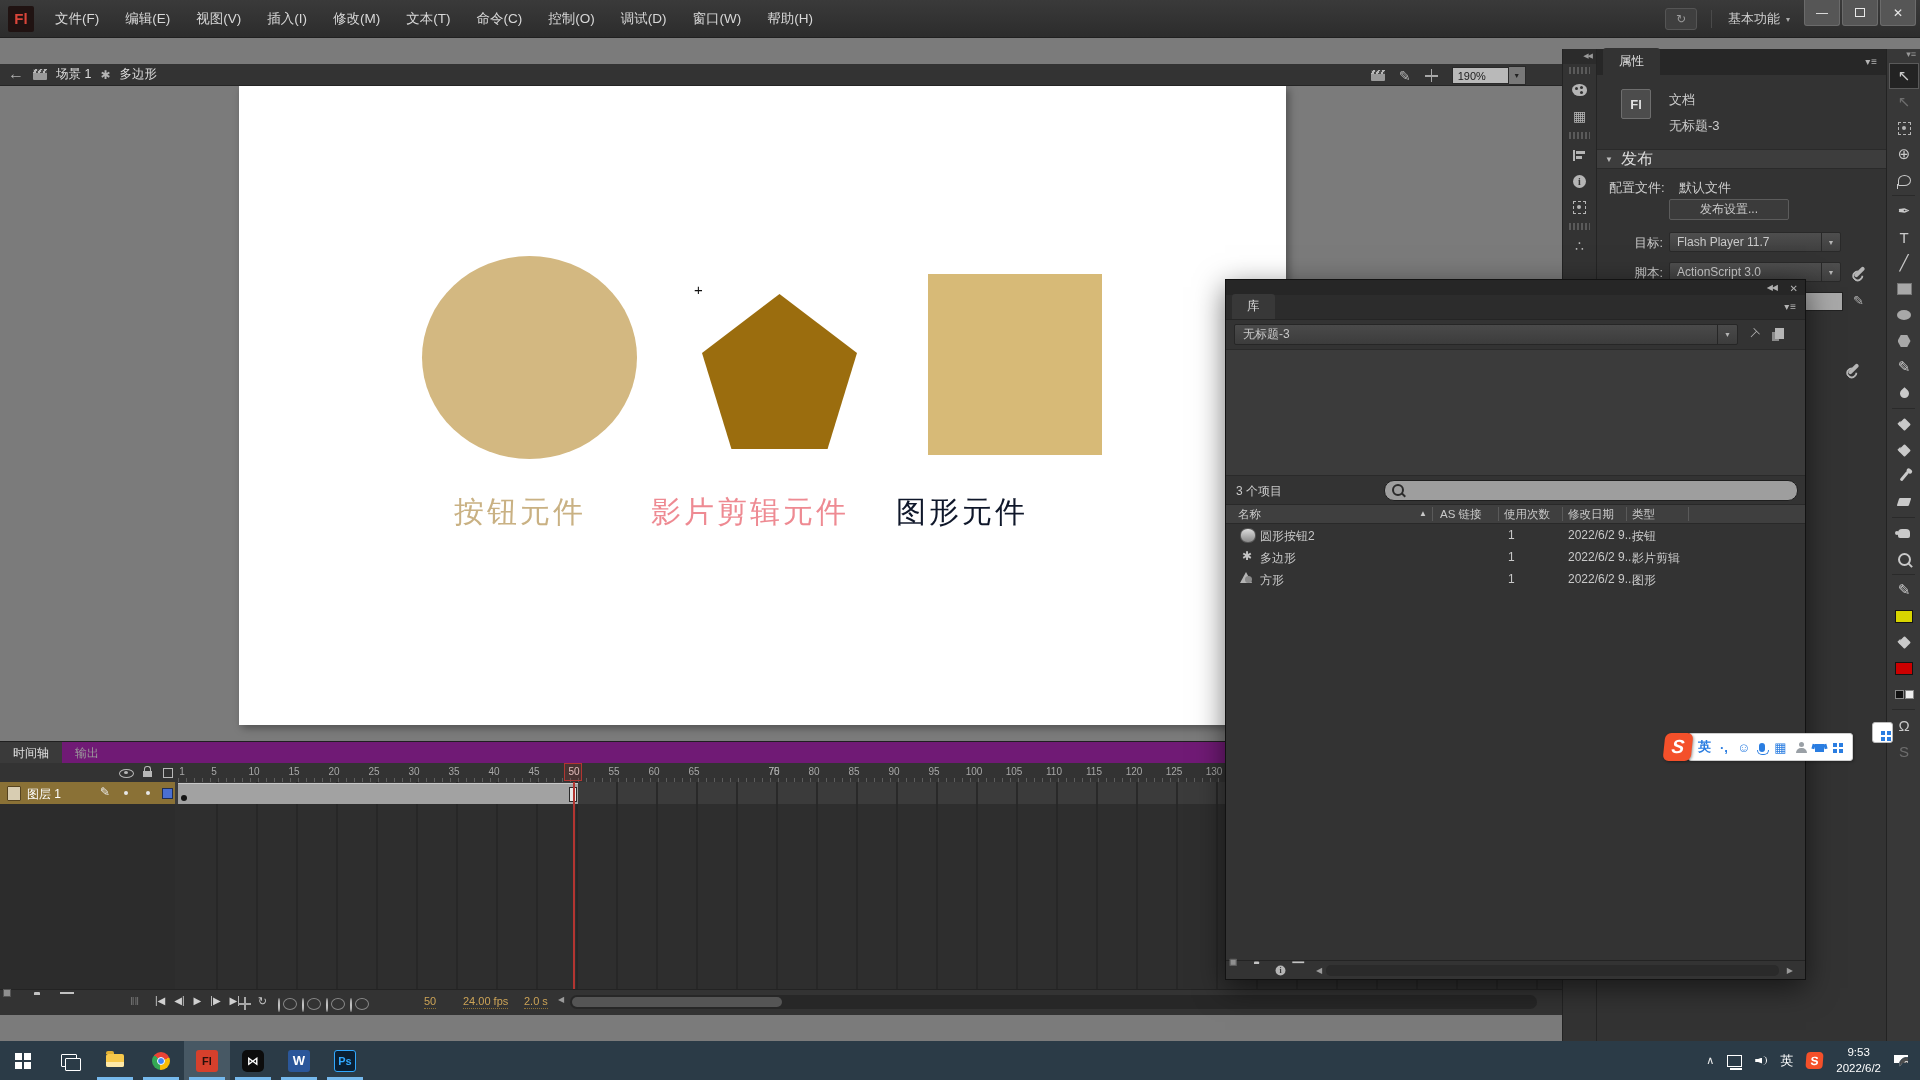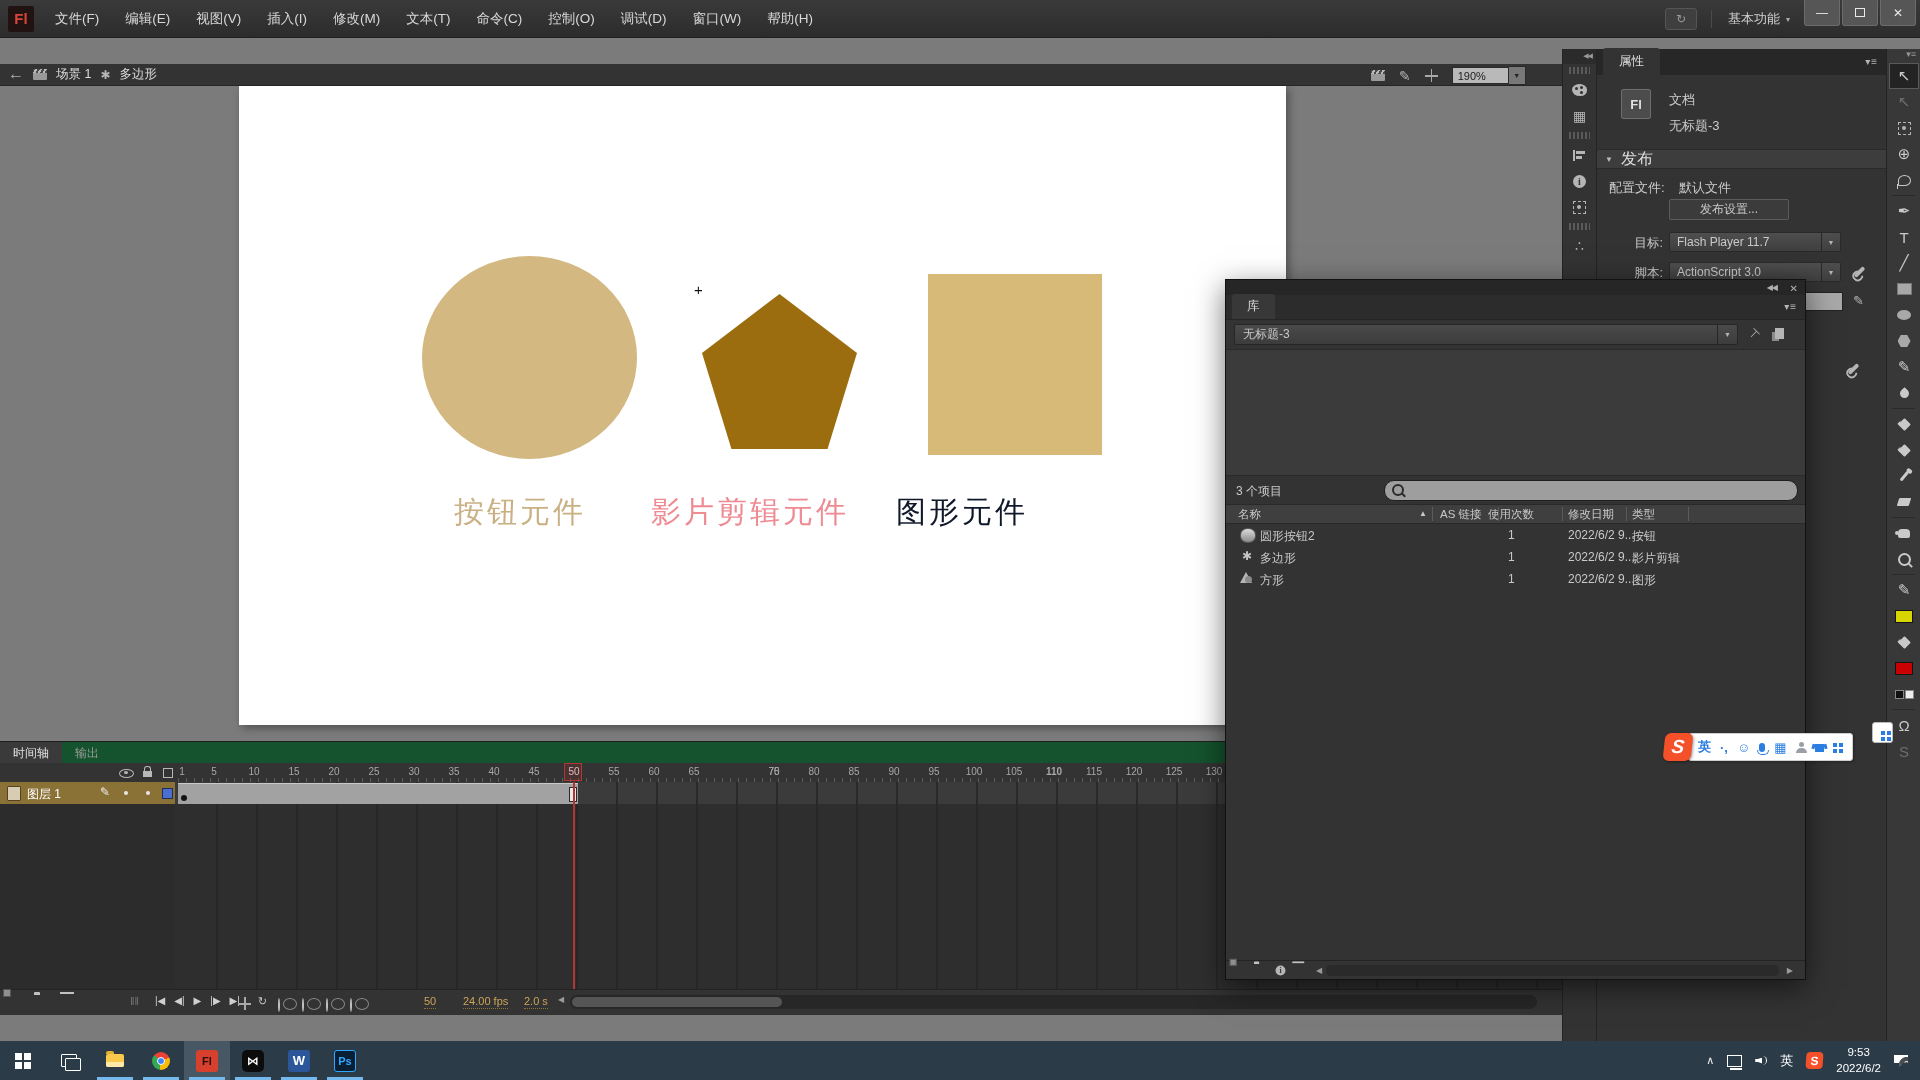--- a/index.html
+++ b/index.html
@@ -124,21 +124,21 @@
   .t-zoom::after{content:"";position:absolute;right:-4px;bottom:-2px;width:6px;height:2px;background:#c9c9c9;transform:rotate(45deg)}
   .t-lasso{width:11px;height:9px;border:1.5px solid #c9c9c9;border-radius:50% 50% 50% 10%;position:relative}
   .t-lasso::after{content:"";position:absolute;left:-2px;bottom:-4px;width:1.5px;height:5px;background:#c9c9c9}
   .t-swatch{width:16px;height:11px;border:1px solid #141414}
   .t-bw{display:flex;gap:1px;align-items:center}
   .t-bw .b1{width:7px;height:7px;background:#111;border:1px solid #888}
   .t-bw .b2{width:7px;height:7px;background:#eee;border:1px solid #888}
 
   
   #timeline{position:absolute;left:0;top:741px;width:1562px;height:274px;background:#333;border-top:1px solid #1f1f1f;box-sizing:border-box}
-  #tl-tabs{height:21px;background:#14532d;display:flex;border-bottom:1px solid #1f1f1f}
+  #tl-tabs{height:21px;background:#701a75;display:flex;border-bottom:1px solid #1f1f1f}
   .tl-tab{padding:3px 13px;font-size:12px;color:#9c9c9c}
   .tl-tab.active{background:#3a3a3a;color:#e0e0e0}
   #tl-body{position:absolute;left:0;top:21px;right:0;bottom:26px;overflow:hidden}
   #tl-leftcol{position:absolute;left:0;top:0;width:175px;bottom:0;background:#333;border-right:1px solid #222}
   #tl-lhead{position:absolute;left:0;top:0;width:175px;height:19px;border-bottom:1px solid #272727}
   .i-eye{position:absolute;left:119px;top:6px;width:13px;height:7px;border:1px solid #b8b8b8;border-radius:50%}
   .i-eye::after{content:"";position:absolute;left:3.5px;top:1px;width:4px;height:3px;border-radius:50%;background:#b8b8b8}
   .i-lock{position:absolute;left:143px;top:8px;width:9px;height:6px;background:#b8b8b8}
   .i-lock::before{content:"";position:absolute;width:5px;height:4px;border:1.5px solid #b8b8b8;border-bottom:none;
                   border-radius:3px 3px 0 0;top:-5px;left:0.5px}
@@ -508,21 +508,21 @@
             <span class="ruler-num" style="left: 479px;">60</span>
             <span class="ruler-num" style="left: 519px;">65</span>
             <span class="ruler-num" style="left: 559px; margin-left: 40px;">70</span>
             <span class="ruler-num" style="left: 599px;">75</span>
             <span class="ruler-num" style="left: 639px;">80</span>
             <span class="ruler-num" style="left: 679px;">85</span>
             <span class="ruler-num" style="left: 719px;">90</span>
             <span class="ruler-num" style="left: 759px;">95</span>
             <span class="ruler-num" style="left: 799px;">100</span>
             <span class="ruler-num" style="left: 839px;">105</span>
-            <span class="ruler-num" style="left: 879px; font-weight: bold;">110</span>
+            <span class="ruler-num" style="left: 879px;">110</span>
             <span class="ruler-num" style="left: 919px;">115</span>
             <span class="ruler-num" style="left: 959px;">120</span>
             <span class="ruler-num" style="left: 999px;">125</span>
             <span class="ruler-num" style="left: 1039px;">130</span>
           </div>
         <div id="frames-grid">
           <div id="frame-span">
             <span class="kf"></span>
             <span class="endf"></span>
           </div>
@@ -580,21 +580,21 @@
     <div id="lib-preview"></div>
     <div id="lib-countrow">
       <span id="lib-count">3 个项目</span>
       <div id="lib-search">
         <span class="i-mag"></span>
       </div>
     </div>
     <div id="lib-header">
         <span class="lib-h" style="left: 12px;">名称</span>
         <span class="lib-h" style="left: 214px;">AS 链接</span>
-        <span class="lib-h" style="left: 262px;">使用次数</span>
+        <span class="lib-h" style="left: 278px;">使用次数</span>
         <span class="lib-h" style="left: 342px;">修改日期</span>
         <span class="lib-h" style="left: 406px;">类型</span>
         <span class="lib-h" style="left: 193px; font-size: 8px; top: 4px;">▲</span>
         <span class="lib-sep" style="left: 206px;"></span>
         <span class="lib-sep" style="left: 272px;"></span>
         <span class="lib-sep" style="left: 336px;"></span>
         <span class="lib-sep" style="left: 400px;"></span>
         <span class="lib-sep" style="left: 462px;"></span>
       </div>
     <div id="lib-rows">

